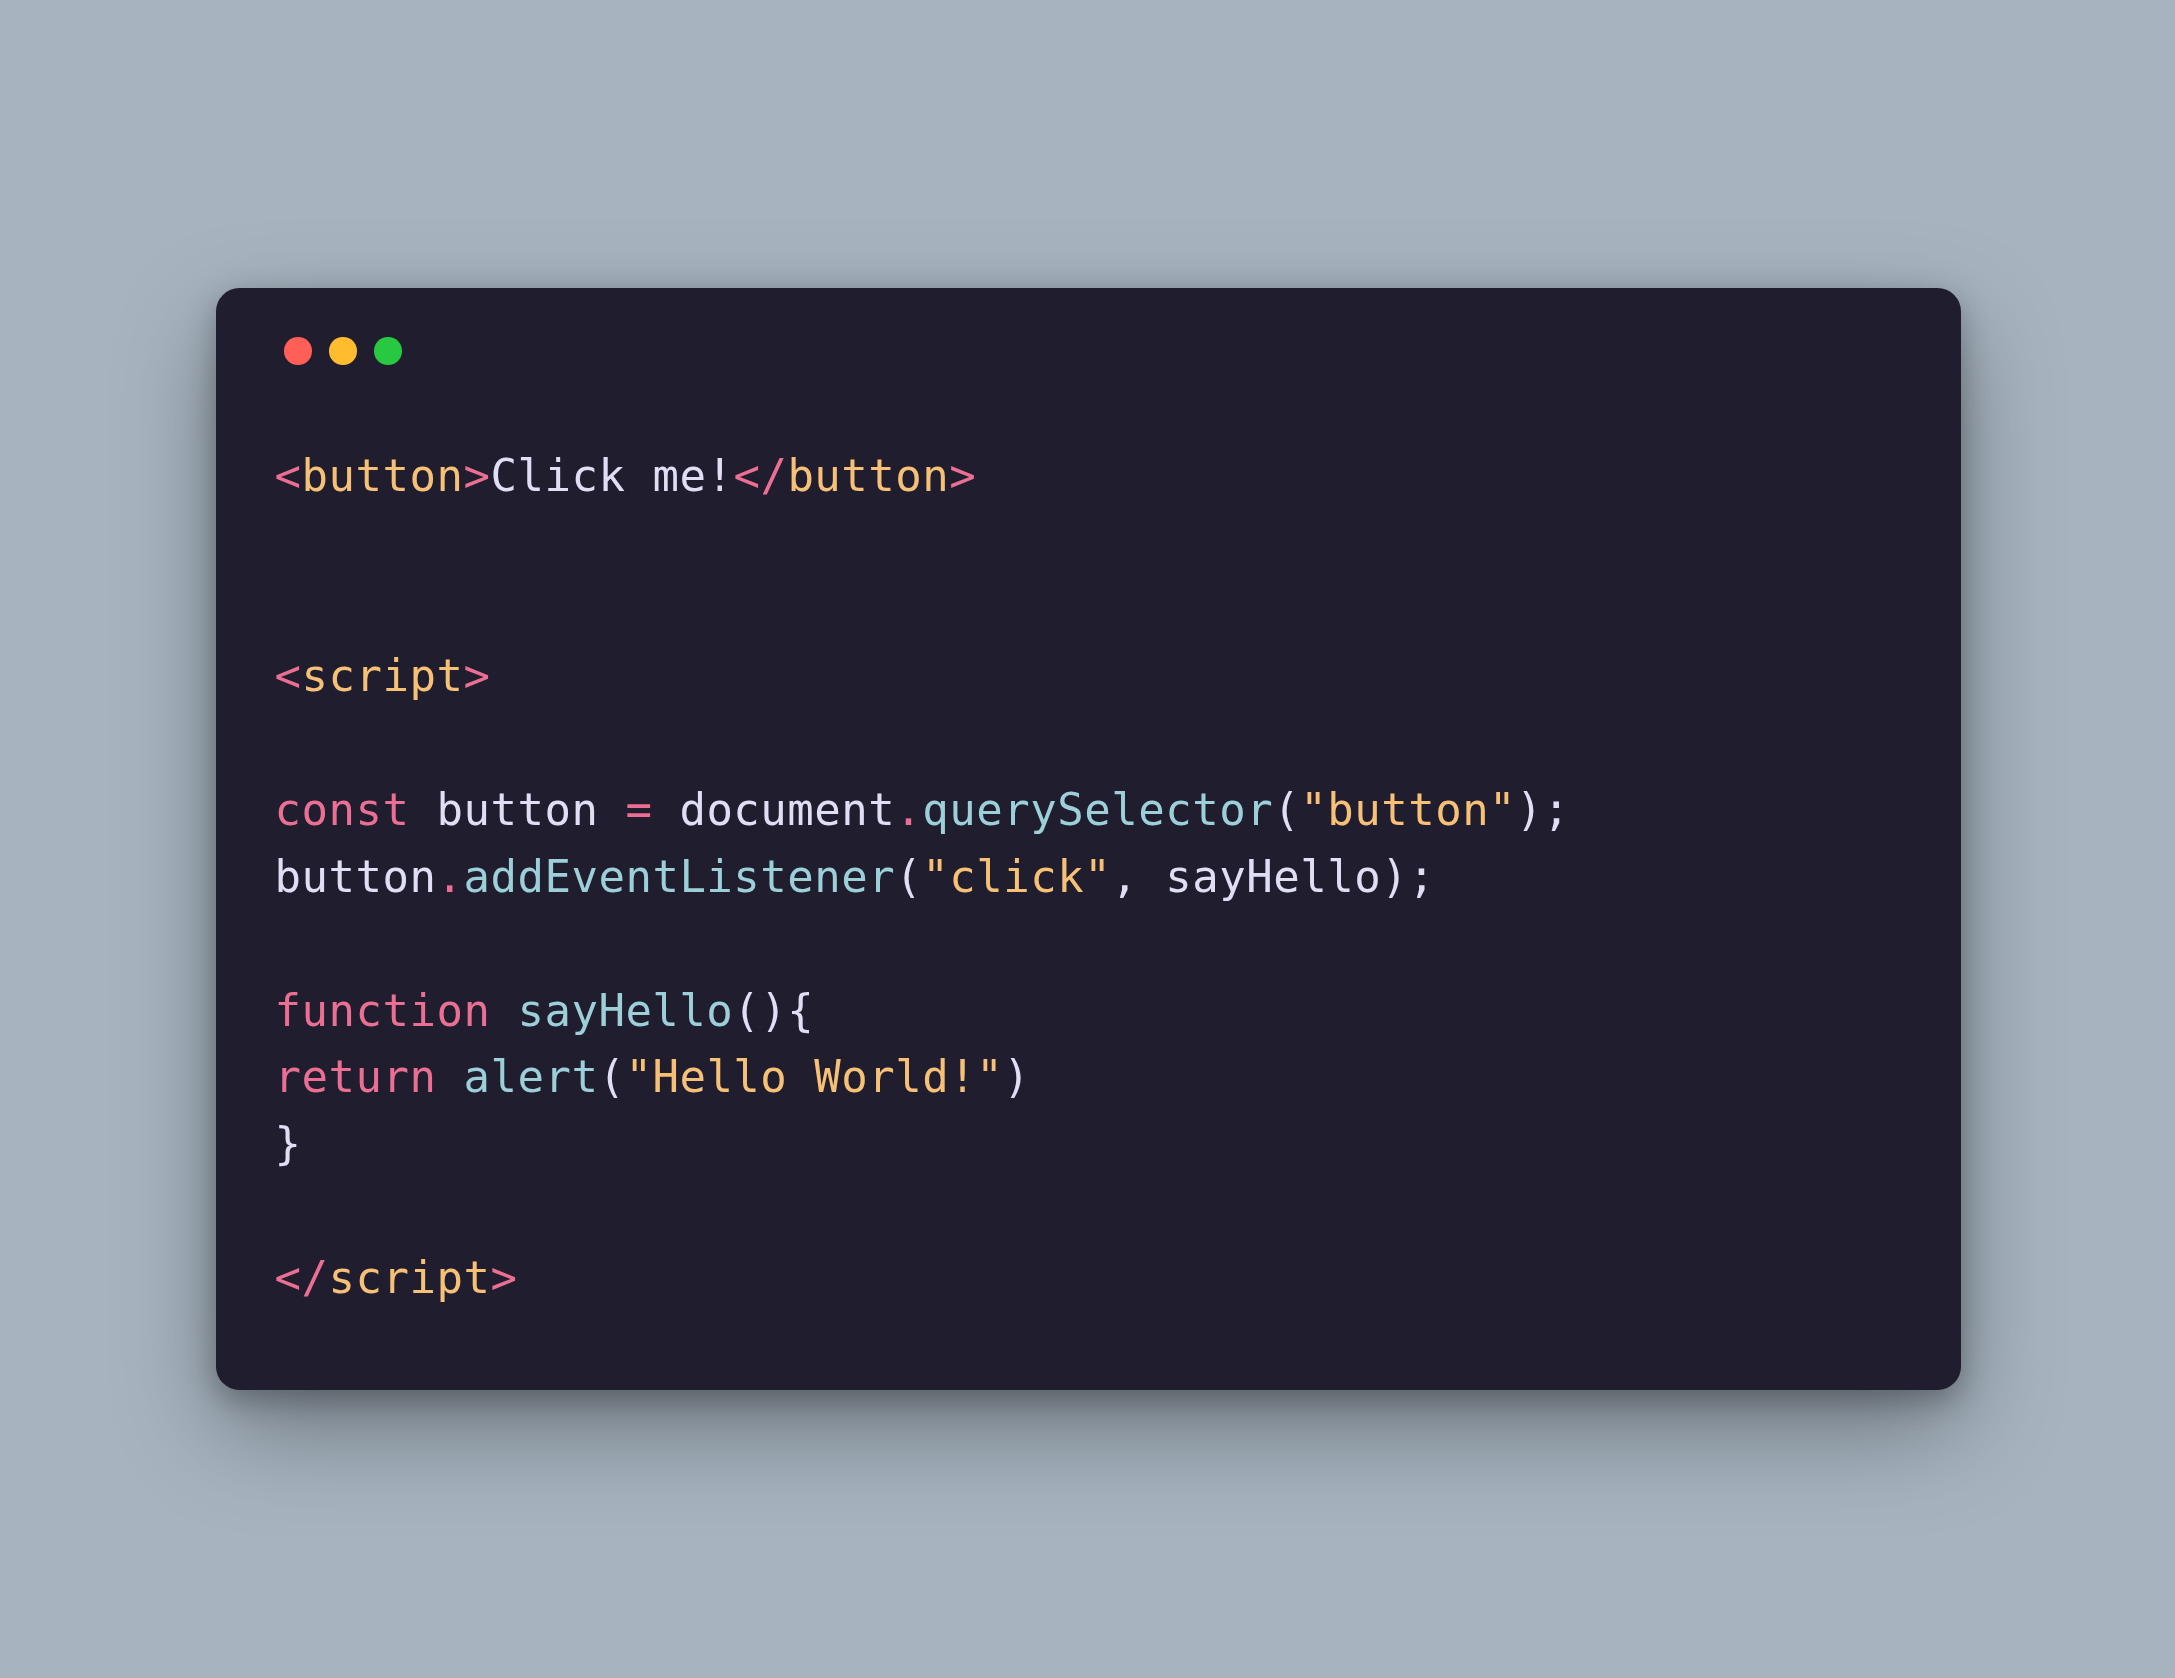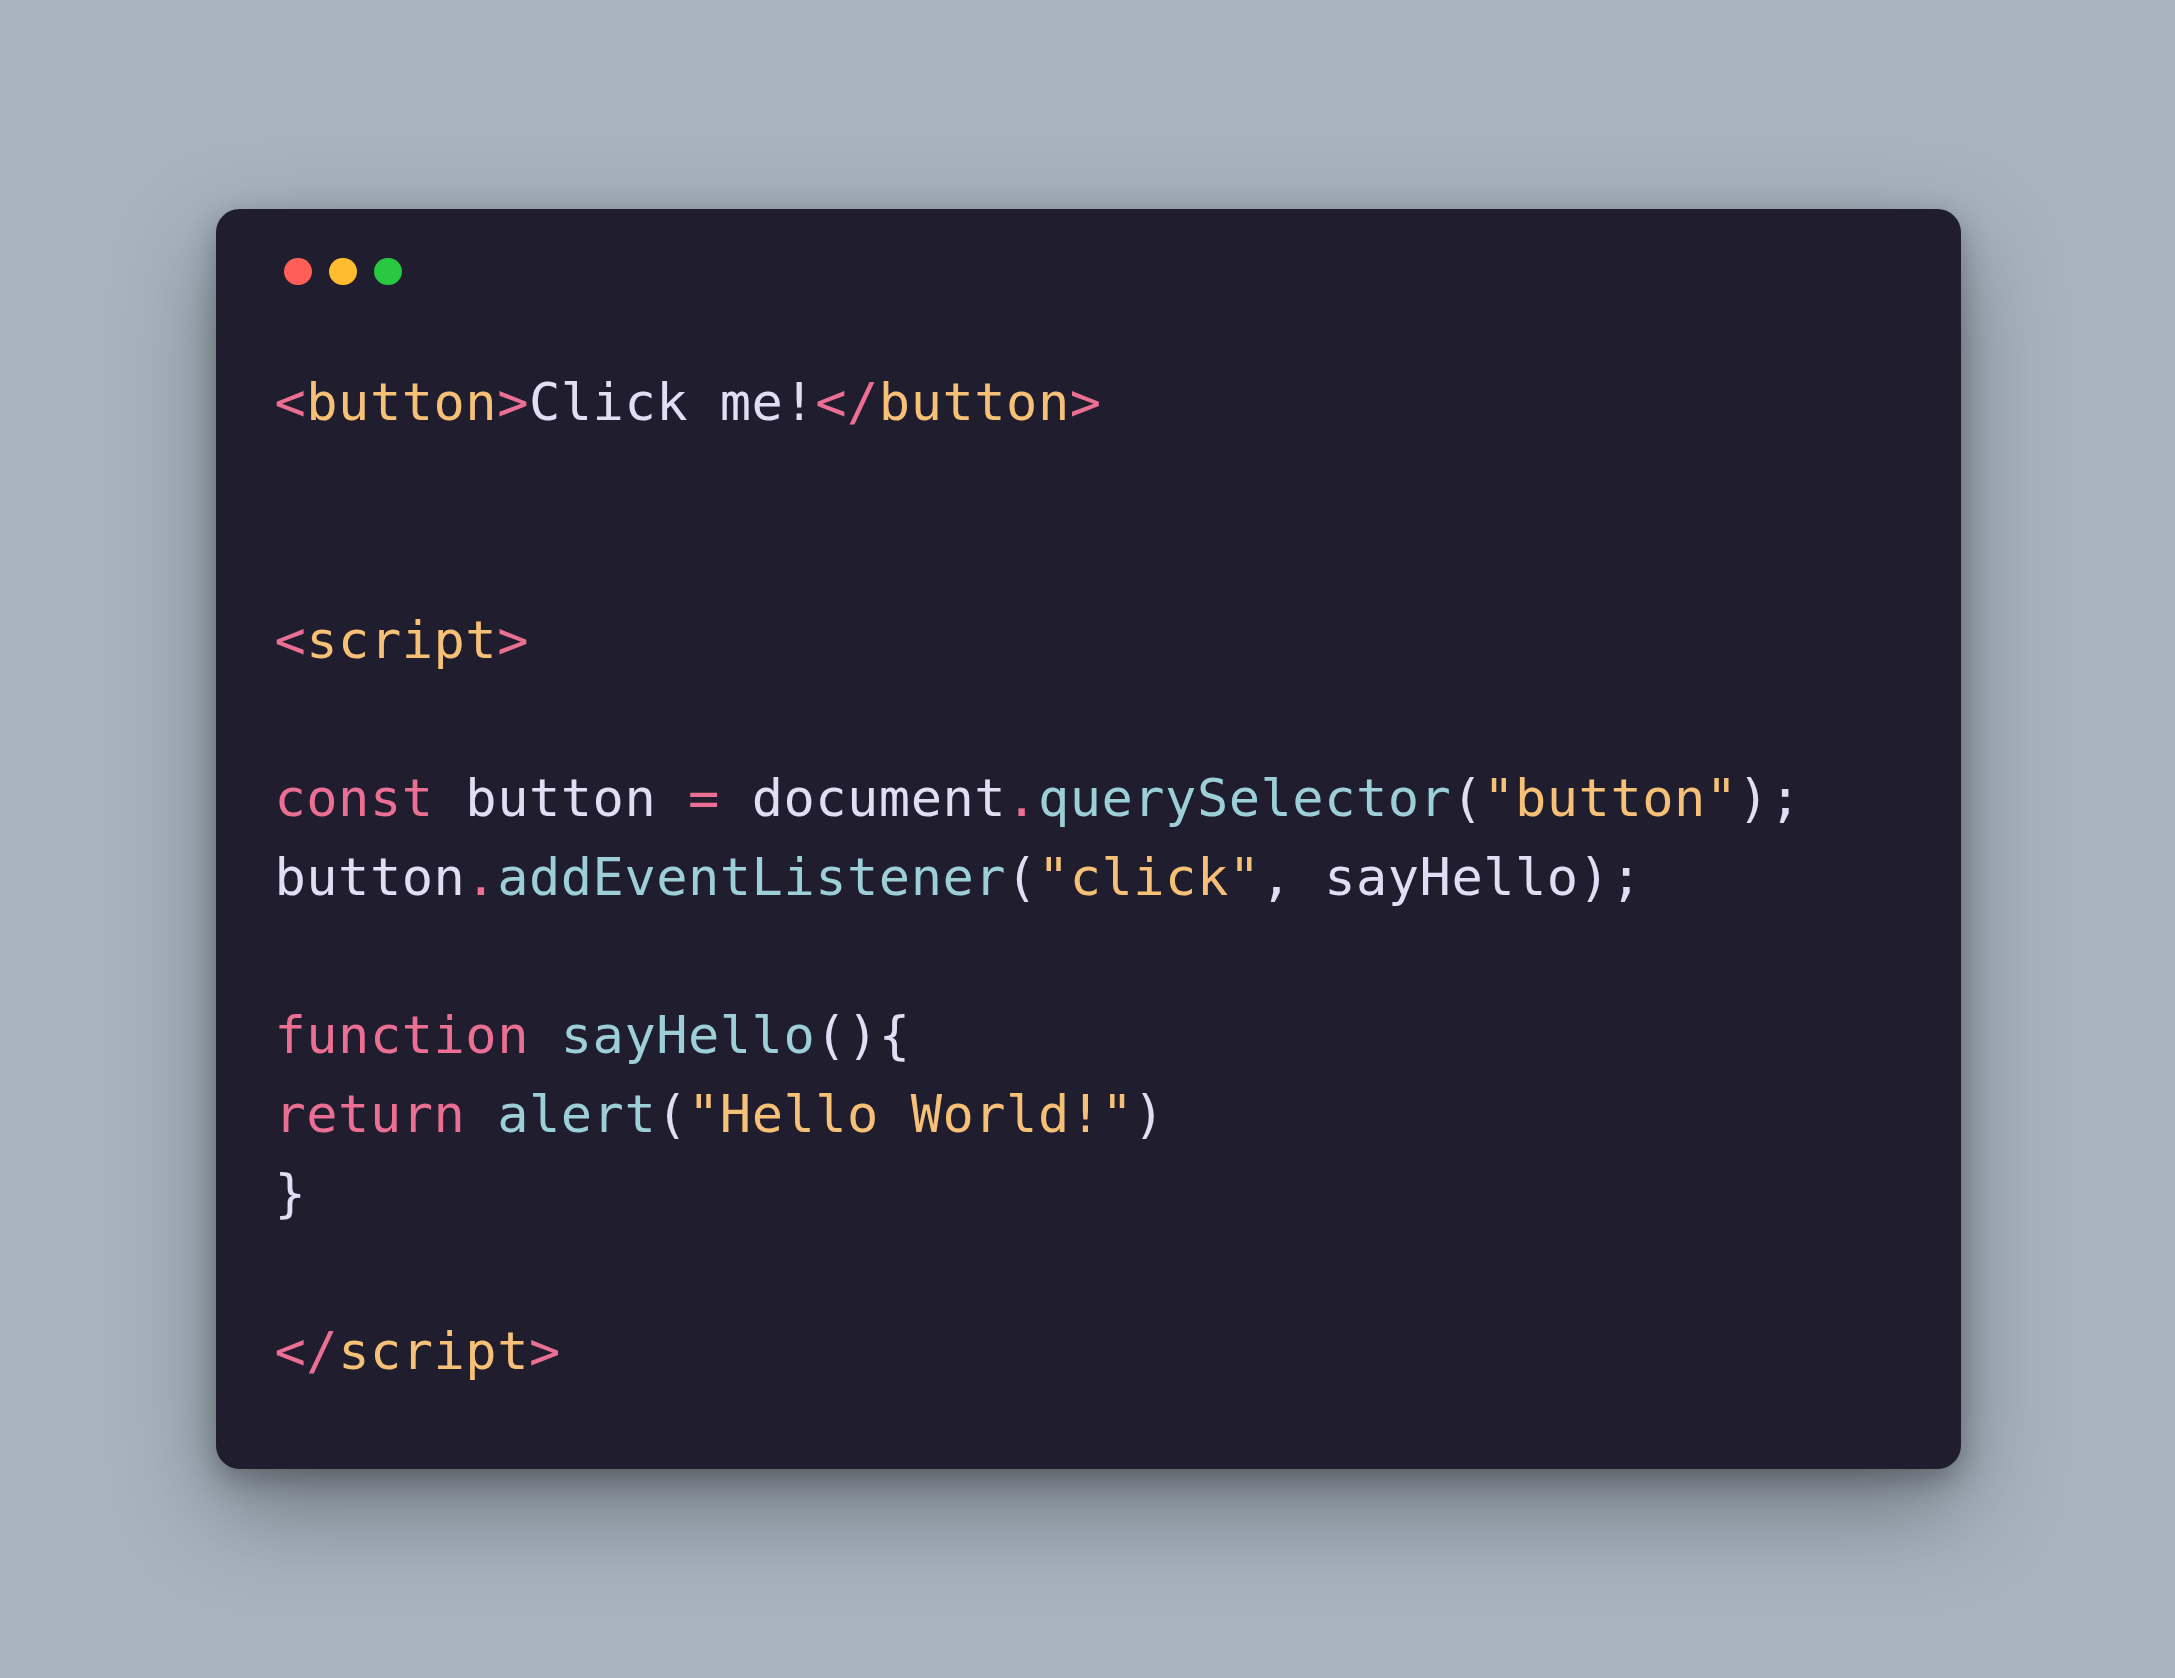--- a/index.html
+++ b/index.html
@@ -37,21 +37,21 @@
       width: 27.4px;
       height: 27.4px;
       border-radius: 50%;
     }
 
     .dot.red { background: #ff5f57; }
     .dot.yellow { background: #febc2e; }
     .dot.green { background: #28c840; }
 
     .code {
-      font-size: 52px;
+      font-size: 44px;
       line-height: 1.52;
       white-space: pre;
       color: #e0def4;
       letter-spacing: 0.5px;
     }
 
     .tk-pink { color: #eb6f92; }
     .tk-yellow { color: #f6c177; }
     .tk-white { color: #e0def4; }
     .tk-cyan { color: #9ccfd8; }

